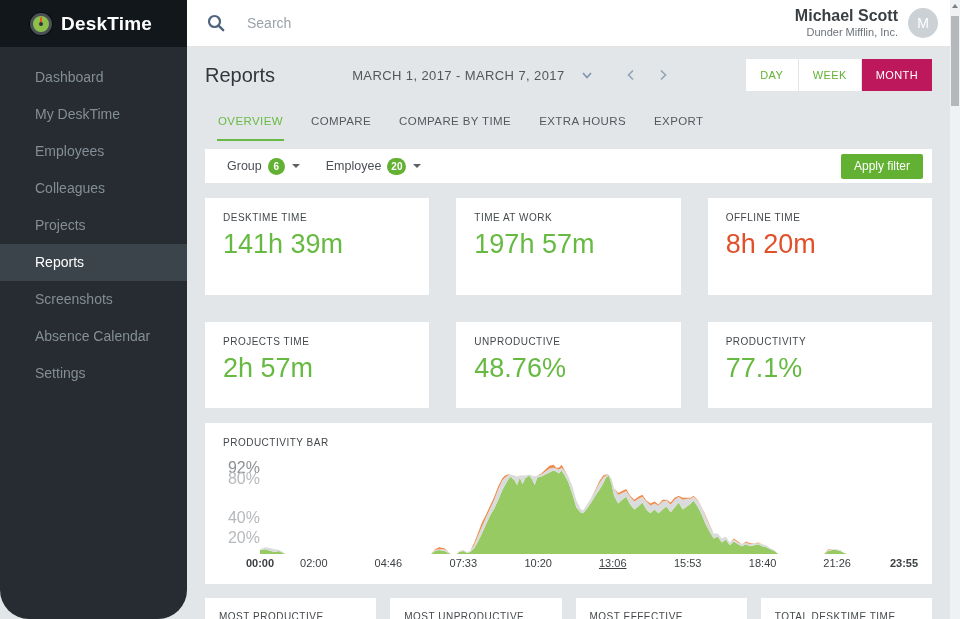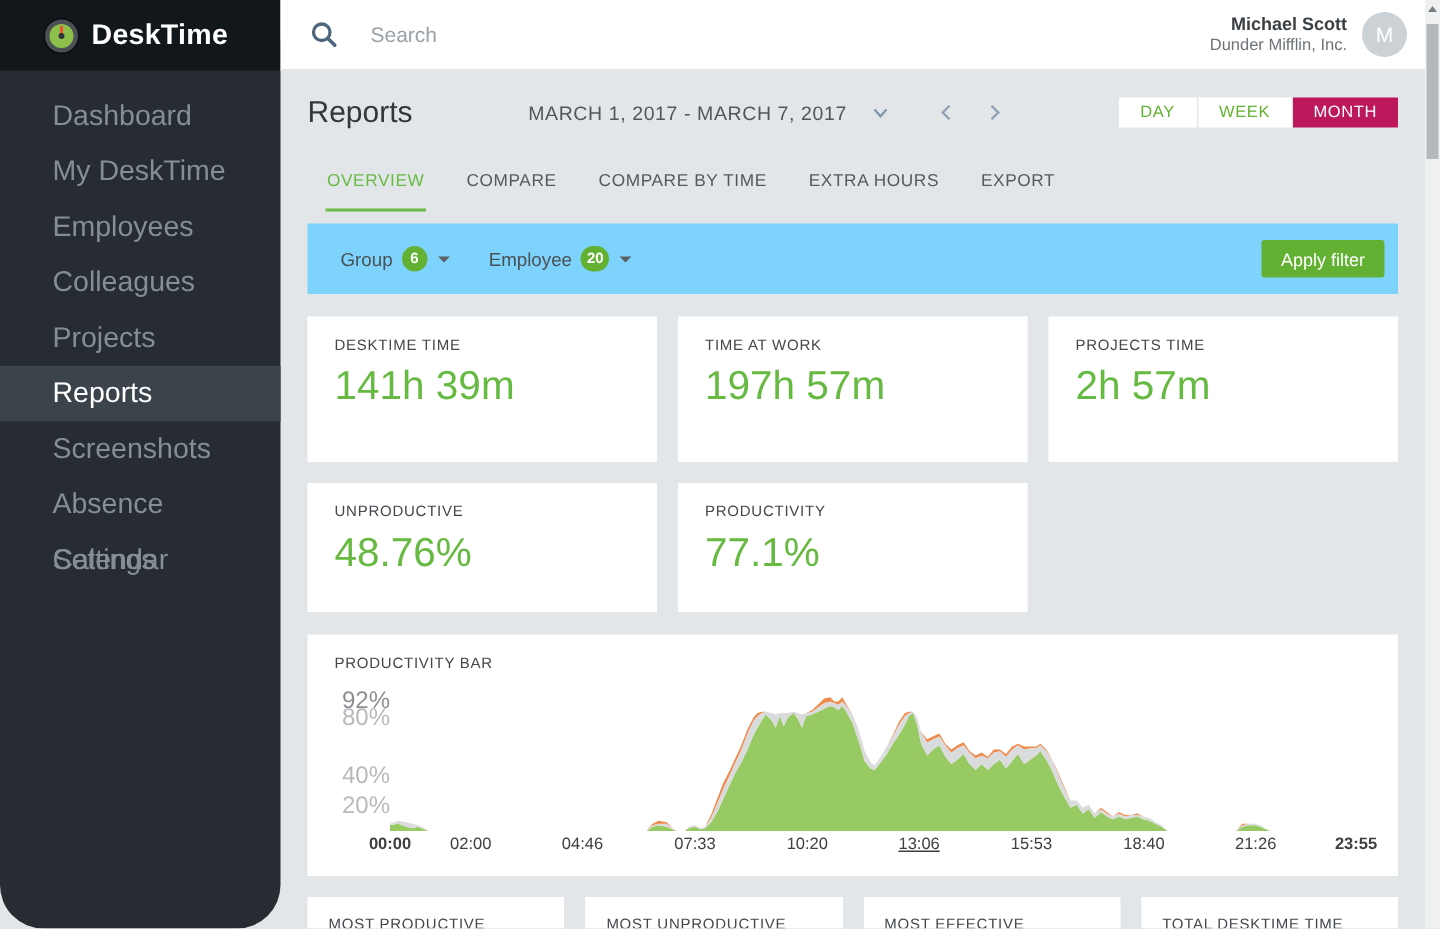--- a/index.html
+++ b/index.html
@@ -8,65 +8,65 @@
   .app { width:960px; height:619px; display:flex; position:relative; }
 
   
   .sidebar { width:187px; height:619px; background:#262c31; flex:none; display:flex; flex-direction:column;border-radius:29px; }
   .logo-bar { height:47px; background:#12171b; display:flex; align-items:center; padding-left:30px; gap:9px; flex:none; }
   .logo-icon { width:22px; height:22px; border-radius:50%; background:#8dc04a; border:3px solid #4a5056; position:relative; flex:none; box-shadow:0 0 0 1px #0a0d10; }
   .logo-icon::before { content:""; position:absolute; left:7px; top:1px; width:2px; height:9px; background:#e8542e; border-radius:1px; }
   .logo-icon::after { content:""; position:absolute; left:6px; top:6px; width:4px; height:4px; background:#2f3539; border-radius:50%; }
   .logo-text { color:#ffffff; font-size:19px; font-weight:bold; letter-spacing:0.2px; }
   nav { padding-top:12px; }
-  .side-item { height:37px; line-height:37px; padding-left:35px; color:#848e96; font-size:19px; cursor:pointer; }
+  .side-item { height:37px; line-height:37px; padding-left:35px; color:#848e96; font-size:14px; cursor:pointer; }
   .side-item.active { background:#3b434b; color:#ffffff; }
 
   
   .main { flex:1; display:flex; flex-direction:column; margin-right:10px; }
   .topbar { height:47px; background:#ffffff; border-bottom:1px solid #e3e3e3; display:flex; align-items:center; padding:0 12px 0 20px; flex:none; }
   .search-icon { width:18px; height:18px; flex:none; margin-right:22px; }
   .search-input { border:none; outline:none; font-size:14px; color:#3c4043; flex:1; font-family:inherit; background:transparent; }
   .search-input::placeholder { color:#9aa2a9; }
   .user-block { text-align:right; margin-right:10px; line-height:1.25; }
-  .user-name { font-size:12px; font-weight:bold; color:#3a3f43; }
+  .user-name { font-size:16px; font-weight:bold; color:#3a3f43; }
   .user-company { font-size:11px; color:#6d7378; }
   .avatar { width:30px; height:30px; border-radius:50%; background:#ccd1d5; color:#ffffff; font-size:14px; display:flex; align-items:center; justify-content:center; flex:none; }
 
   .content { flex:1; padding:0 18px; overflow:hidden; }
 
   
   .page-head { height:56px; display:flex; align-items:center; }
   .page-title { font-size:20px; font-weight:400; color:#32373b; }
   .date-nav { flex:1; display:flex; align-items:center; justify-content:center; }
   .date-range { font-size:13px; color:#53575a; letter-spacing:0.4px; cursor:pointer; }
   .chev { width:12px; height:12px; cursor:pointer; }
   .chev.down { margin-left:16px; }
   .chev.prev { margin-left:32px; }
   .chev.next { margin-left:20px; }
   .range-group { display:flex; gap:1px; }
-  .range-btn { min-width:52px; height:20px; padding:0 14px; font-size:11px; letter-spacing:0.4px; background:#ffffff; color:#63b133; border:none; cursor:pointer; font-family:inherit; }
+  .range-btn { min-width:52px; height:32px; padding:0 14px; font-size:11px; letter-spacing:0.4px; background:#ffffff; color:#63b133; border:none; cursor:pointer; font-family:inherit; }
   .range-btn.active { background:#be185d; color:#ffffff;text-align:center; }
 
   
   .tabs { display:flex; gap:26px; padding:8px 12px 0 12px; height:38px; }
   .tab { font-size:11.5px; letter-spacing:0.4px; color:#55595d; padding:4px 1px 12px 1px; cursor:pointer; }
   .tab.active { color:#68ba44; border-bottom:2px solid #68ba44; }
 
   
-  .filter-bar { background:#7dd3fc; height:47px; display:flex; align-items:center; padding:0 9px 0 22px; margin-top:8px; }
+  .filter-bar { background:#ffffff; height:34px; display:flex; align-items:center; padding:0 9px 0 22px; margin-top:8px; }
   .filters { display:flex; align-items:center; gap:26px; flex:1; }
   .filter { display:flex; align-items:center; gap:6px; cursor:pointer; }
   .filter-label { font-size:12.5px; color:#4b5055; }
   .badge { min-width:17px; height:17px; border-radius:9px; background:#63b133; color:#ffffff; font-size:10px; font-weight:bold; display:flex; align-items:center; justify-content:center; padding:0 4px; }
   .caret { width:0; height:0; border-left:4px solid transparent; border-right:4px solid transparent; border-top:4px solid #5b6065; margin-left:1px; }
   .apply-btn { background:#63b133; color:#ffffff; border:none; font-size:12px; height:25px; padding:0 13px; border-radius:2px; cursor:pointer; font-family:inherit; }
 
   
-  .stat-grid { display:grid; grid-template-columns:repeat(3,1fr); gap:14px; margin-top:15px;border-radius:21px; }
+  .stat-grid { display:grid; grid-template-columns:repeat(3,1fr); gap:27px; margin-top:15px;border-radius:21px; }
   .stat-card { background:#ffffff; height:97px; padding:14px 18px; }
   .stat-grid .stat-card:nth-child(n+4) { height:86px; }
   .stat-label, .chart-title, .people-label { font-size:10px; letter-spacing:0.5px; color:#43484c; }
   .stat-value { font-size:27px; margin-top:6px; font-weight:400; }
   .stat-value.green { color:#67ba41; }
   .stat-value.orange { color:#e0512a; }
 
   
   .chart-card { background:#ffffff; margin-top:15px; padding:14px 28px 23px 18px; height:161px; }
   .chart-wrap { display:flex; margin-top:9px; }
@@ -176,20 +176,24 @@
       </div>
 
       <div class="stat-grid" id="stat-grid">
           <div class="stat-card">
             <div class="stat-label">DESKTIME TIME</div>
             <div class="stat-value green">141h 39m</div>
           </div>
           <div class="stat-card">
             <div class="stat-label">TIME AT WORK</div>
             <div class="stat-value green">197h 57m</div>
+          </div>
+          <div class="stat-card">
+            <div class="stat-label">OFFLINE TIME</div>
+            <div class="stat-value orange">8h 20m</div>
           </div>
           <div class="stat-card">
             <div class="stat-label">PROJECTS TIME</div>
             <div class="stat-value green">2h 57m</div>
           </div>
           <div class="stat-card">
             <div class="stat-label">UNPRODUCTIVE</div>
             <div class="stat-value green">48.76%</div>
           </div>
           <div class="stat-card">

